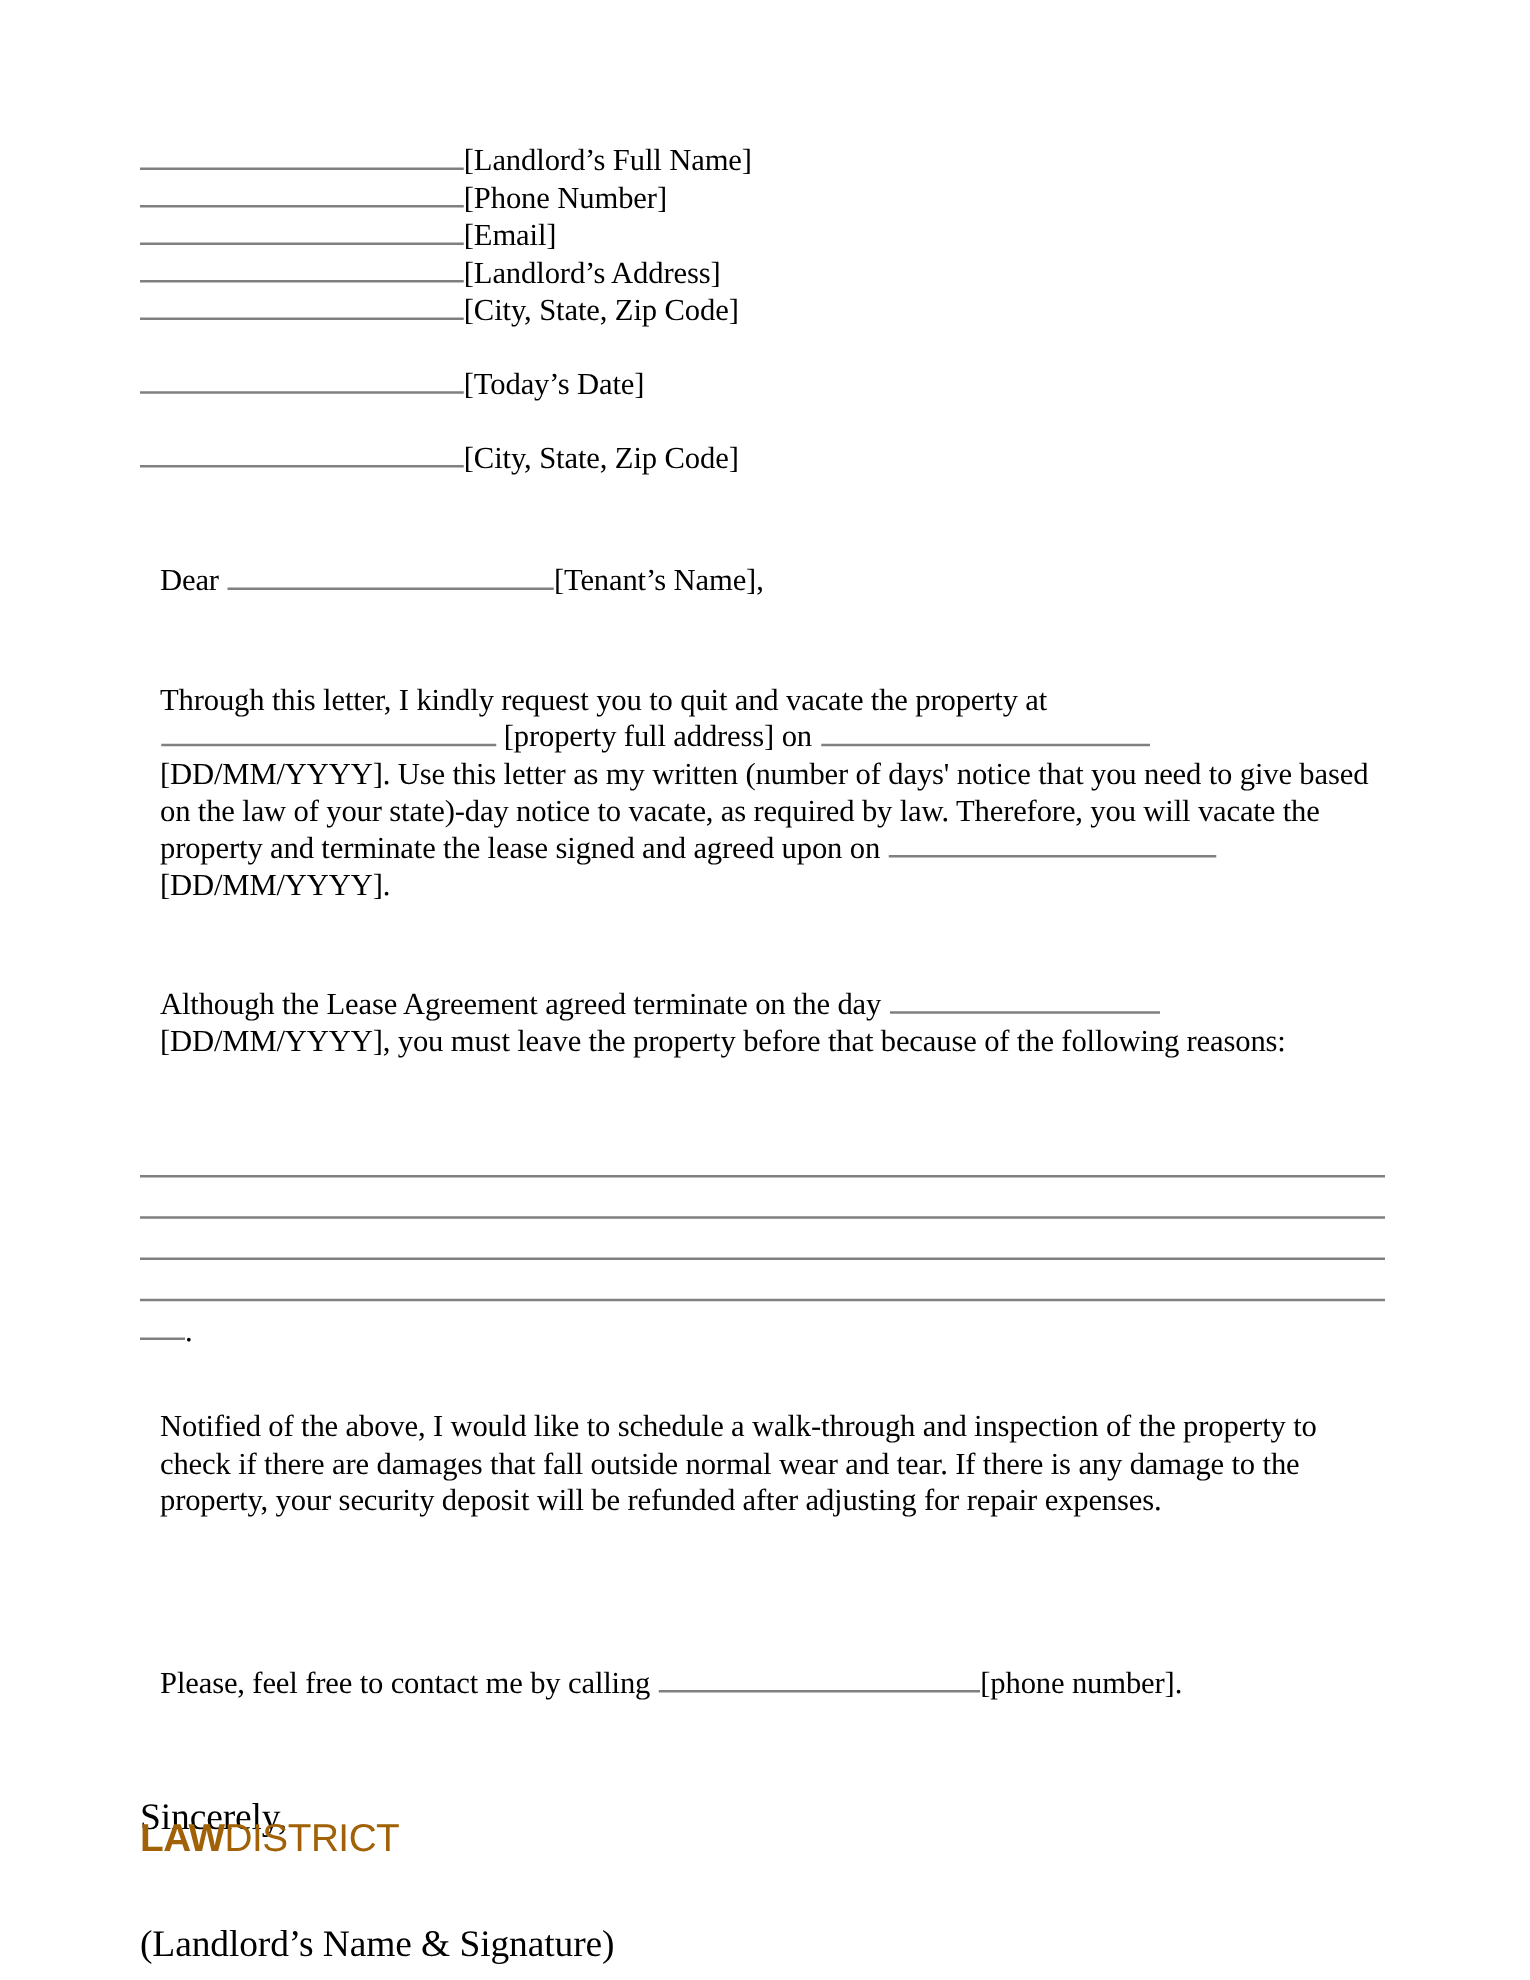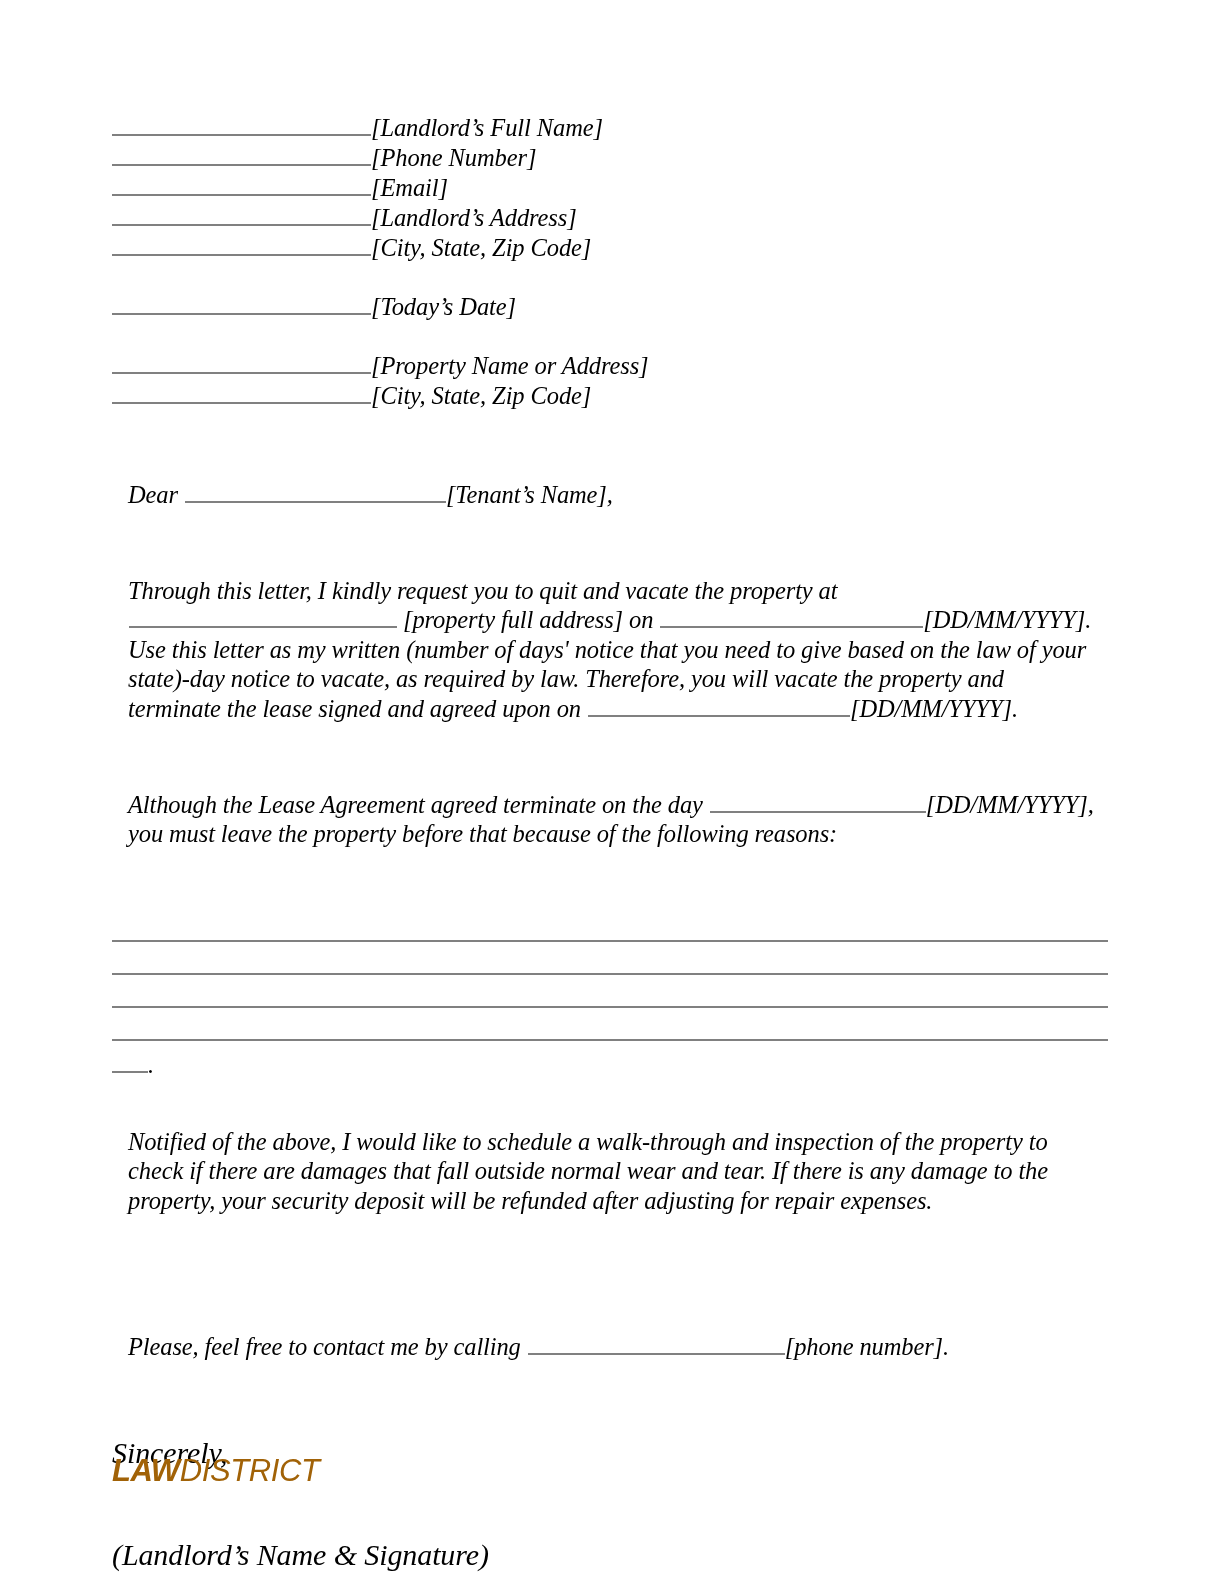--- a/index.html
+++ b/index.html
@@ -15,21 +15,20 @@
     overflow: hidden;
     position: relative;
   }
 
   .page {
     position: relative;
     width: 1224px;
     height: 1120px;
     box-sizing: border-box;
     padding: 112px 84px 0 112px;
-    font-style: italic;
   }
 
   
   .addr-block {
     font-size: 0px;          
     line-height: 0;
   }
   .addr-row {
     display: block;
     height: 30px;
@@ -165,23 +164,20 @@
   <div class="addr-block">
     <div class="addr-row">
       <span class="addr-rule"></span><span class="addr-label">[Today’s Date]</span>
     </div>
   </div>
 
   <div class="gap-tenant"></div>
 
   <div class="addr-block">
     <div class="addr-row">
-      <span class="addr-rule"></span><span class="addr-label">[Property Name or Address]</span>
-    </div>
-    <div class="addr-row">
       <span class="addr-rule"></span><span class="addr-label">[City, State, Zip Code]</span>
     </div>
   </div>
 
 
   <div class="body-wrap">
 
     <div class="sp-54"></div>
 
     <p class="para"><span>Dear</span> <span class="rule r-tenant"></span><span>[Tenant’s Name],</span></p>

